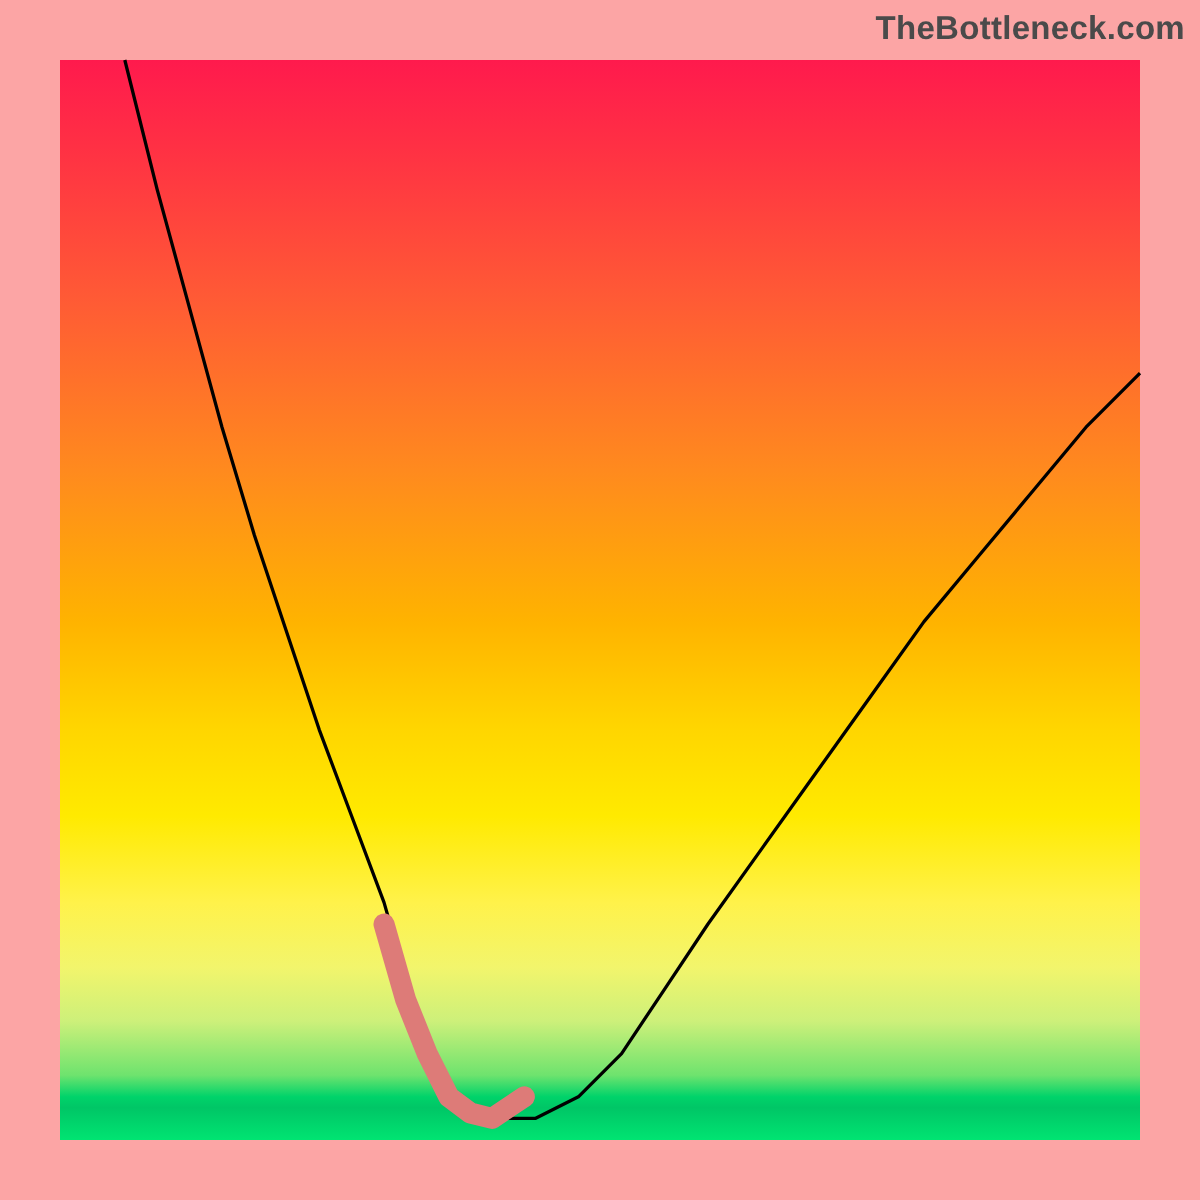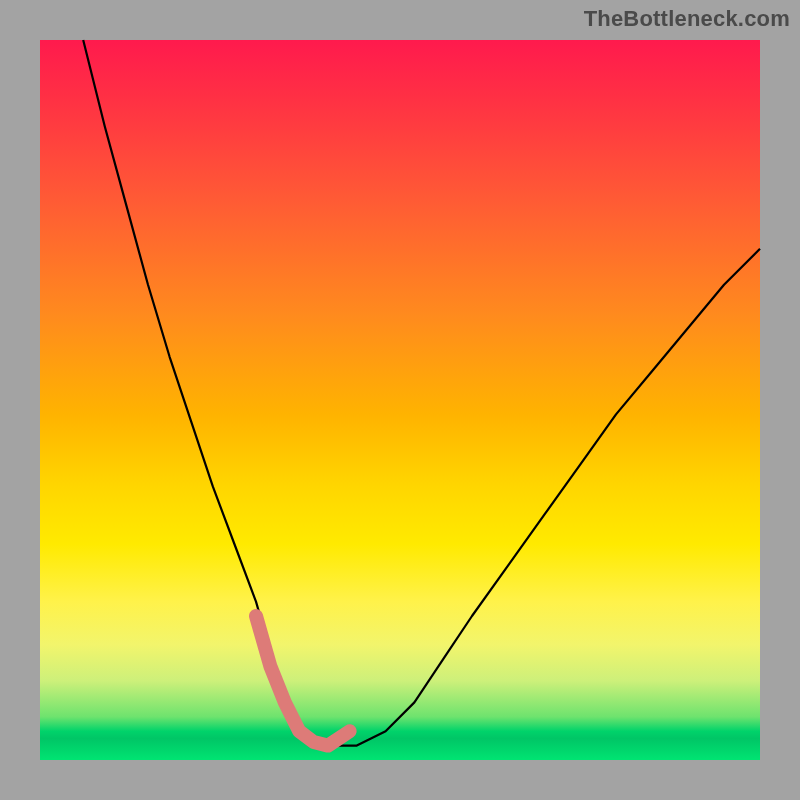--- a/index.html
+++ b/index.html
@@ -10,21 +10,21 @@
     overflow: hidden;
     background: #000;
     font-family: Arial, Helvetica, sans-serif;
   }
   .frame {
     position: absolute;
     left: 0;
     top: 0;
     width: 800px;
     height: 800px;
-    background: #a3a3a3;
+    background: #fca5a5;
   }
   .plot-bg {
     position: absolute;
     left: 40px;
     top: 40px;
     width: 720px;
     height: 720px;
     
     background: linear-gradient(to bottom,
       #ff1a4d 0%,

